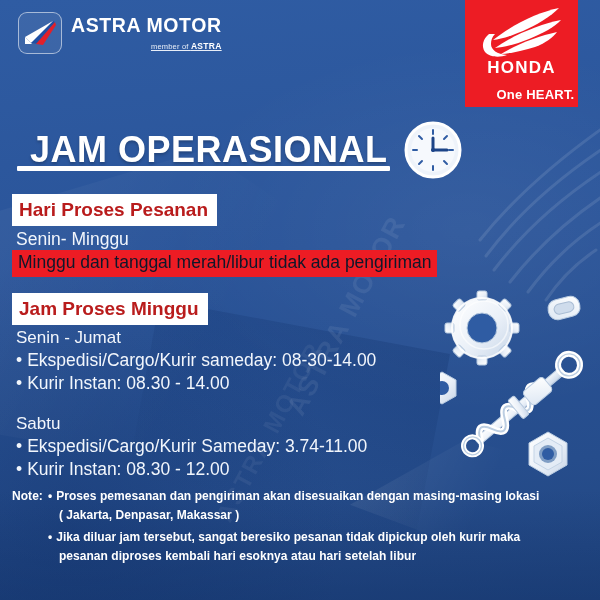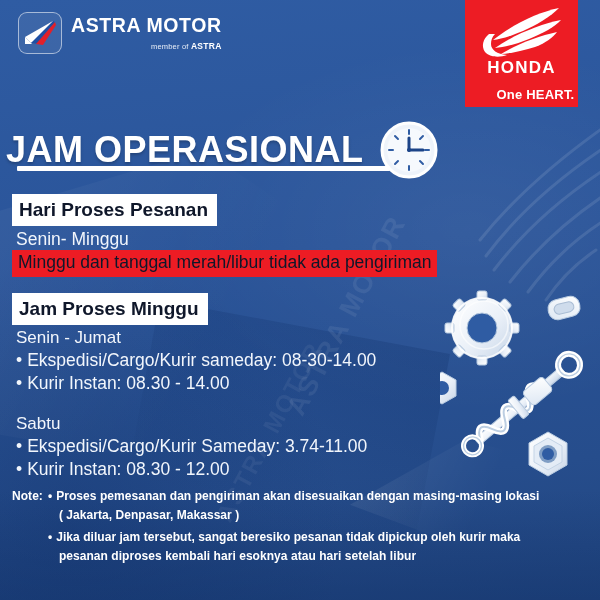--- a/index.html
+++ b/index.html
@@ -66,21 +66,21 @@
     position:relative;overflow:hidden;flex:0 0 auto;
   }
   .astra-mark svg{position:absolute;left:0;top:0;width:42px;height:40px;}
   .astra-words{margin-left:9px;padding-top:4px;}
   .astra-name{
     color:#fff;font-weight:bold;font-size:19.5px;letter-spacing:.6px;
     line-height:1;white-space:nowrap;
   }
   .astra-sub{
     margin-top:5px;text-align:right;font-size:7.5px;color:#e8eef8;
-    letter-spacing:.2px;white-space:nowrap;
+    letter-spacing:.2px;white-space:nowrap;text-decoration:underline;
   }
   .astra-sub b{color:#fff;font-size:8.5px;letter-spacing:.3px;}
 
   .honda-box{
     position:absolute;left:465px;top:0;width:113px;height:107px;
     background:#ed1c24;display:flex;flex-direction:column;align-items:center;
     justify-content:flex-start;padding-top:6px;box-sizing:border-box;
   }
   .honda-wing{width:86px;height:52px;}
   .honda-word{
@@ -89,38 +89,38 @@
   }
   .honda-tag{
     color:#fff;font-weight:bold;font-size:13px;line-height:1;margin-top:12px;
     letter-spacing:.2px;
     margin-left:28px;
   }
   .honda-tag .lite{font-weight:bold;}
 
   
   .title-row{
-    position:absolute;left:6px;top:121px;display:flex;align-items:center;
+    position:absolute;left:30px;top:121px;display:flex;align-items:center;
   }
   .title-text{
     color:#fff;font-weight:bold;font-size:36px;letter-spacing:.5px;
     line-height:1;text-shadow:0 2px 3px rgba(0,0,0,.22);white-space:nowrap;
   }
   .clock{
     margin-left:16px;width:58px;height:58px;position:relative;
   }
   .clock svg{width:58px;height:58px;display:block;}
   .title-rule{
     position:absolute;left:17px;top:166px;width:373px;height:5px;
     background:#ffffff;border-radius:1px;
   }
 
   
   .badge{
-    display:inline-block;background:#ffffff;color:#0f172a;
+    display:inline-block;background:#ffffff;color:#b91c1c;
     font-weight:bold;font-size:19px;line-height:1;
     padding:6px 9px 7px 7px;white-space:nowrap;
   }
   .sec1{position:absolute;left:12px;top:194px;}
   .plain{
     color:#f2f6fc;font-size:17.5px;line-height:1.35;white-space:nowrap;
   }
   .s1-line1{position:absolute;left:16px;top:228px;}
   .redbar{
     position:absolute;left:12px;top:250px;background:#ed1c24;

